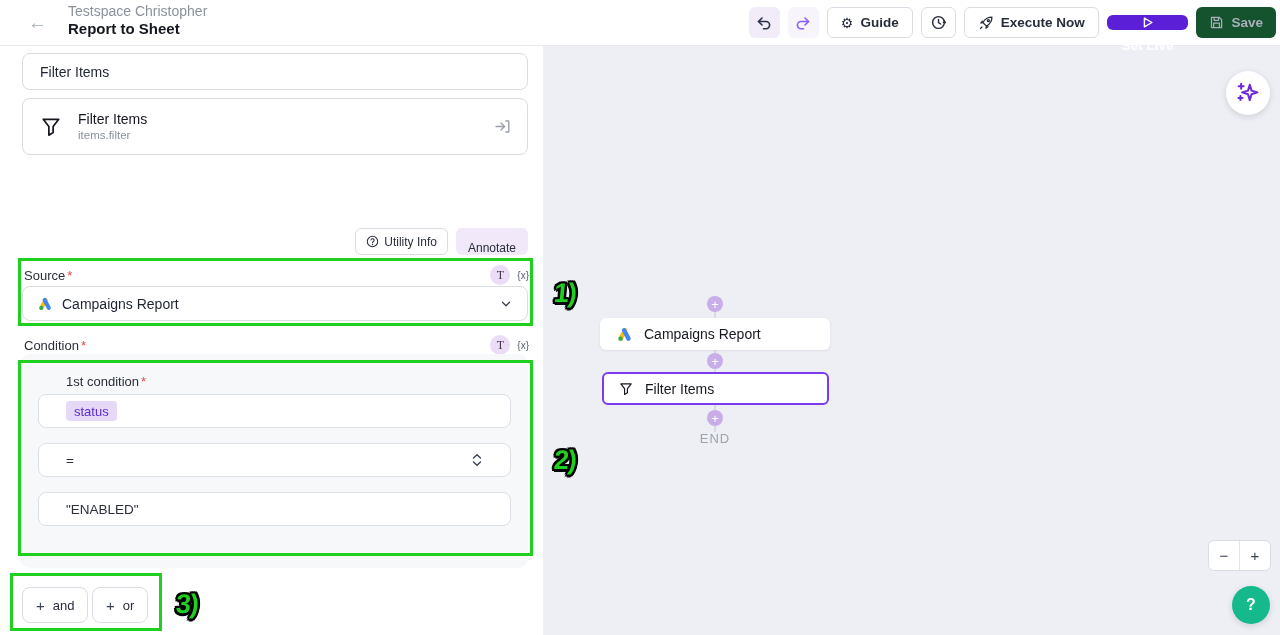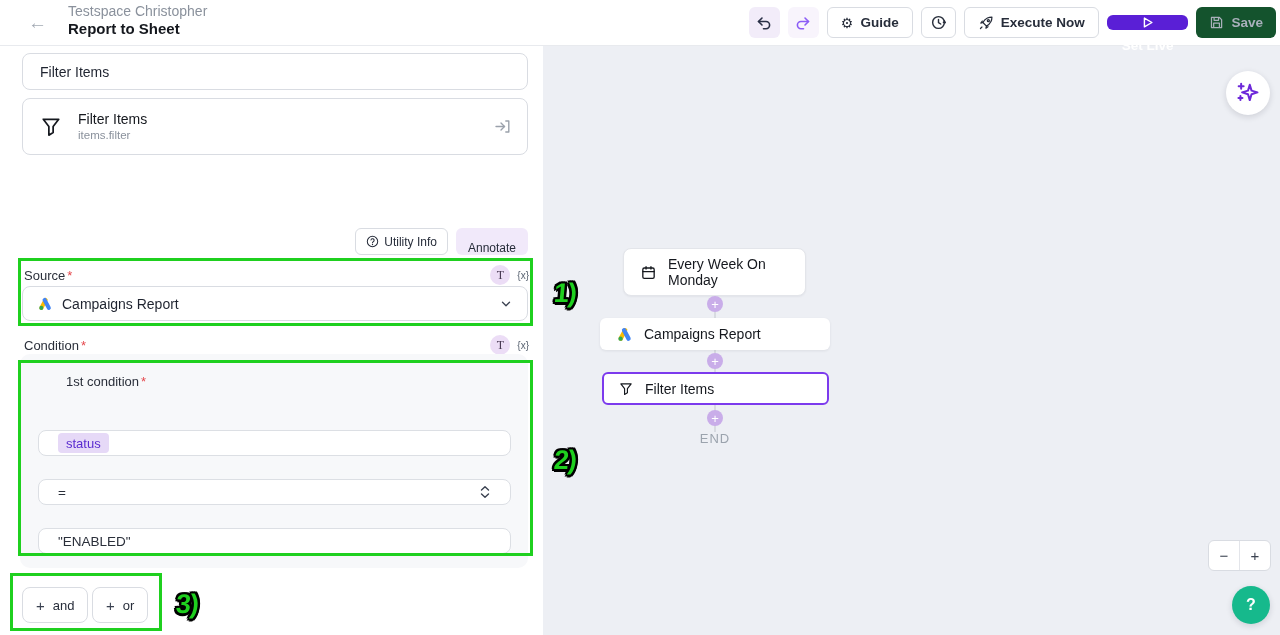--- a/index.html
+++ b/index.html
@@ -44,21 +44,21 @@
   .t-badge { width:20px; height:20px; border-radius:50%; background:#ecddf6; color:#45364f; font-family:"Liberation Serif", serif; font-size:12px; display:flex; align-items:center; justify-content:center; cursor:pointer; }
   .var-badge { font-size:10px; color:#5a6472; cursor:pointer; letter-spacing:0; }
 
   .src-label-row { top:219px; }
   .select-box { position:absolute; left:22px; top:240px; width:506px; height:35px; border:1px solid #d9dce2; border-radius:8px; background:#fff; display:flex; align-items:center; gap:9px; padding:0 14px; font-size:14px; color:#1f2430; cursor:pointer; }
   .select-box .chev { margin-left:auto; color:#3a4150; }
 
   .cond-label-row { top:289px; }
   .cond-panel { position:absolute; left:20px; top:308px; width:508px; height:214px; background:#f7f8fa; border-radius:10px; }
   .first-cond-label { position:absolute; left:38px; top:328px; font-size:13px; color:#2a2f3a;margin-left:28px; }
-  .cond-input { position:absolute; left:38px; width:473px; height:26px; border:1px solid #dcdfe4; border-radius:8px; background:#fff; display:flex; align-items:center; padding:0 19px; font-size:13.5px; color:#2a2f3a;margin-top:36px; }
+  .cond-input { position:absolute; left:38px; width:473px; height:34px; border:1px solid #dcdfe4; border-radius:8px; background:#fff; display:flex; align-items:center; padding:0 27px; font-size:13.5px; color:#2a2f3a; }
   .ci-1 { top:348px; }
   .ci-2 { top:397px; cursor:pointer; }
   .ci-3 { top:446px; }
   .token { background:#e6d9f7; color:#5a2bd0; border-radius:4px; padding:2.5px 8px; font-size:13px; }
   .updown { margin-left:auto; color:#3a4150; }
 
   .addcond-btn { position:absolute; top:541px; height:36px; background:#fff; border:1px solid #d9dce2; border-radius:8px; display:flex; align-items:center; gap:8px; padding:0 13px; font-size:13px; color:#272d3a; cursor:pointer; }
   .and-btn { left:22px; }
   .or-btn { left:92px; }
   .plus-ch { font-size:15px; color:#3a4150; line-height:1; }
@@ -282,30 +282,20 @@
           <path d="M5.2 3.2 v4.2 M3.1 5.3 h4.2"></path>
           <path d="M4.6 13.6 v3.4 M2.9 15.3 h3.4"></path>
         </svg>
       </span>
   </div>
 
   <div class="vline" style="top:250px; height:22px;"></div>
   <div class="vline" style="top:304px; height:22px;"></div>
   <div class="vline" style="top:359px; height:27px;"></div>
 
-  <div class="node node-trigger">
-    <span class="icon">
-        <svg width="17" height="17" viewBox="0 0 18 18" fill="none" stroke="#15181e" stroke-width="1.4" stroke-linejoin="round" stroke-linecap="round">
-          <rect x="3" y="4.2" width="12" height="11" rx="1.5"></rect>
-          <path d="M3 8 h12"></path>
-          <path d="M6.4 2.8 v2.6 M11.6 2.8 v2.6"></path>
-        </svg>
-      </span>
-    <span>Every Week On Monday</span>
-  </div>
 
   <div class="plus-conn" style="top:250px;">
       <span>+</span>
     </div>
 
   <div class="node node-plain">
     <span class="icon">
         <svg width="17" height="17" viewBox="0 0 16 16">
           <line x1="4.4" y1="11.9" x2="8.6" y2="4" stroke="#FBBC04" stroke-width="4.1" stroke-linecap="round"></line>
           <line x1="7.6" y1="4" x2="11.8" y2="11.9" stroke="#4285F4" stroke-width="4.1" stroke-linecap="round"></line>

